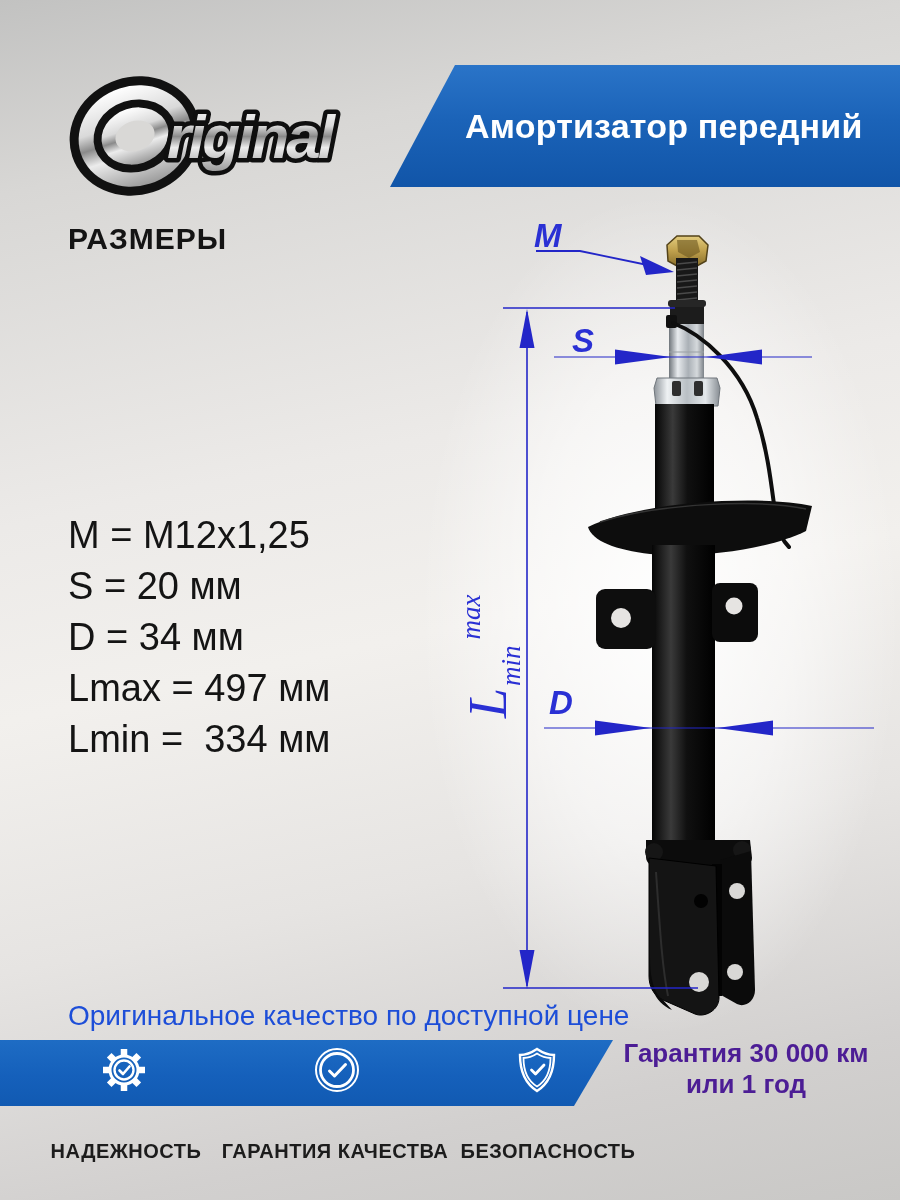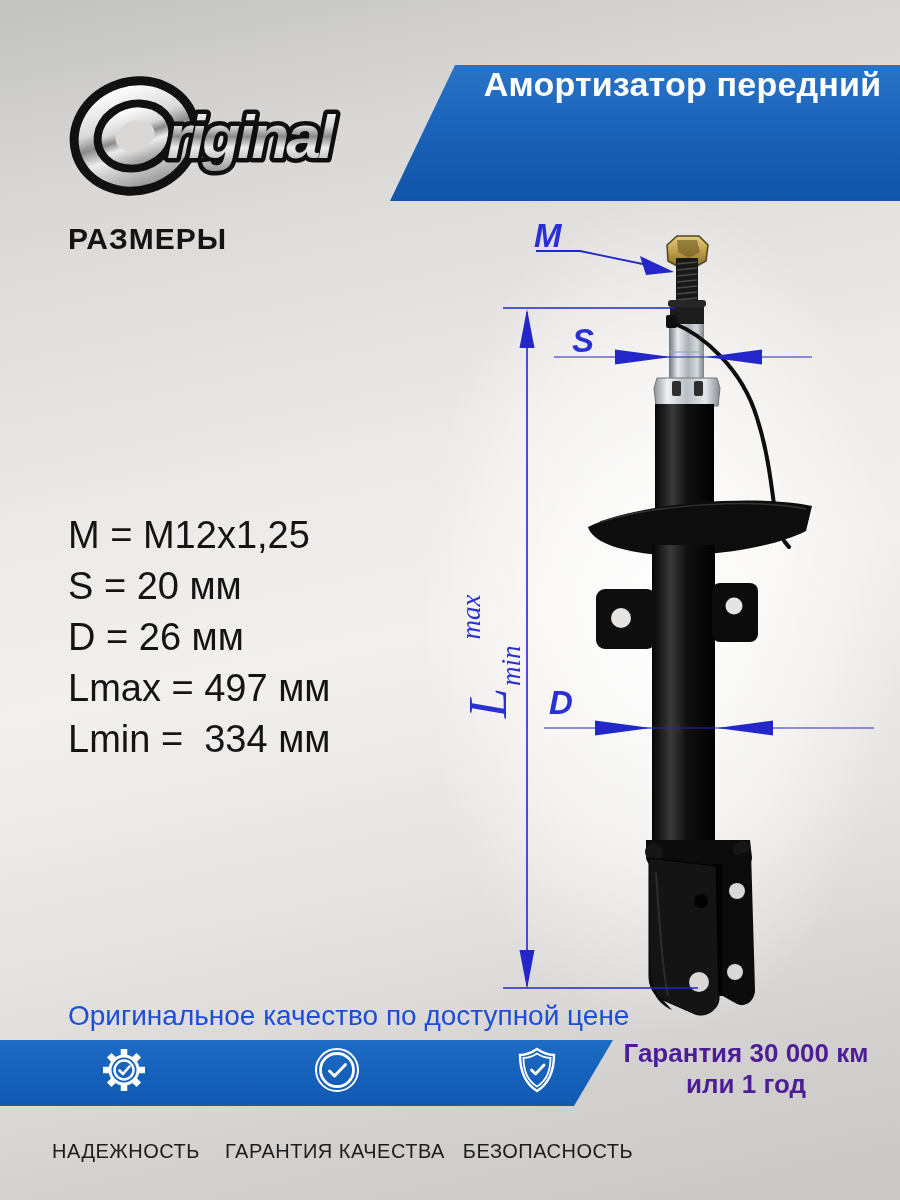--- a/index.html
+++ b/index.html
@@ -13,41 +13,41 @@
     font-family:"Liberation Sans", sans-serif;color:var(--text_black);
     background:linear-gradient(168deg,#c2c2c1 0%,#d8d7d5 14%,#eceae8 38%,#f2f0ed 52%,#e6e4e2 70%,#d2d0cf 88%,#c9c8c6 100%);
   }
   .abs{position:absolute}
   
   .photo-glow{left:420px;top:195px;width:480px;height:840px;
     background:radial-gradient(closest-side,rgba(255,255,255,.95) 0%,rgba(255,255,255,.55) 55%,rgba(255,255,255,0) 100%);}
   
   .logo{left:55px;top:62px;width:390px;height:150px}
   
-  .banner{left:380px;top:65px;width:520px;height:136px;
+  .banner{left:380px;top:65px;width:520px;height:122px;
     background:linear-gradient(180deg,#2a74c8 0%,var(--banner_blue) 45%,var(--banner_blue_dark) 100%);
     clip-path:polygon(75px 0,100% 0,100% 100%,10px 100%);
-    display:flex;flex-direction:row;justify-content:center;padding-left:85px;gap:4px;}
+    display:flex;flex-direction:column;justify-content:center;padding-left:85px;gap:4px;}
   .banner .line{color:#fff;font-weight:bold;font-size:34px;line-height:39px;letter-spacing:.2px}
   
   .sizes-title{left:68px;top:222px;font-size:30px;font-weight:bold;letter-spacing:1px}
   .specs{left:68px;top:510px}
   .spec-row{font-size:38px;font-weight:normal;line-height:51px;white-space:pre}
   
   .tagline{left:68px;top:1000px;font-size:28px;color:#1d4ed8}
   
   .band{left:0;top:1040px;width:613px;height:66px;
     background:linear-gradient(180deg,#1e6cc4 0%,var(--band_blue) 55%,#115ab2 100%);
     clip-path:polygon(0 0,100% 0,calc(100% - 39px) 100%,0 100%);}
   .feature-icon{position:absolute}
   .icon-gear{left:98px;top:4px}
   .icon-circle{left:313px;top:6px}
   .icon-shield{left:514px;top:5px}
   .feature-label{position:absolute;top:1140px;transform:translateX(-50%);
-    font-size:20px;font-weight:normal;color:#1c1c1c;letter-spacing:.5px;white-space:nowrap}
+    font-size:20px;font-weight:bold;color:#1c1c1c;letter-spacing:.5px;white-space:nowrap}
   .fl-1{left:126px}.fl-2{left:335px}.fl-3{left:548px}
   
   .warranty{left:598px;top:1038px;width:296px;text-align:center;font-weight:bold;font-size:26px;line-height:31px;color:#4c1d95}
   
   .dim-sans{font-family:"Liberation Sans",sans-serif;font-style:italic;font-weight:600}
   .dim-serif{font-family:"Liberation Serif","DejaVu Serif",serif;font-style:italic}
 </style>
 </head>
 <body>
 
@@ -74,21 +74,21 @@
 </svg>
 
 <div class="abs banner">
   <div class="line">Амортизатор передний</div>
 </div>
 
 <div class="abs sizes-title">РАЗМЕРЫ</div>
 <div class="abs specs">
   <div class="spec-row">M = M12x1,25</div>
   <div class="spec-row">S = 20 мм</div>
-  <div class="spec-row">D = 26 мм</div>
+  <div class="spec-row">D = 34 мм</div>
   <div class="spec-row">Lmax = 497 мм</div>
   <div class="spec-row">Lmin =  334 мм</div>
 </div>
 
 <svg class="abs" style="left:430px;top:190px" width="470" height="840" viewBox="430 190 470 840">
   <defs>
     <linearGradient id="silver" x1="0" y1="0" x2="1" y2="0">
       <stop offset="0" stop-color="#6f757b"></stop>
         <stop offset="0.25" stop-color="#e8ebee"></stop>
       <stop offset="0.55" stop-color="#aab0b6"></stop>

